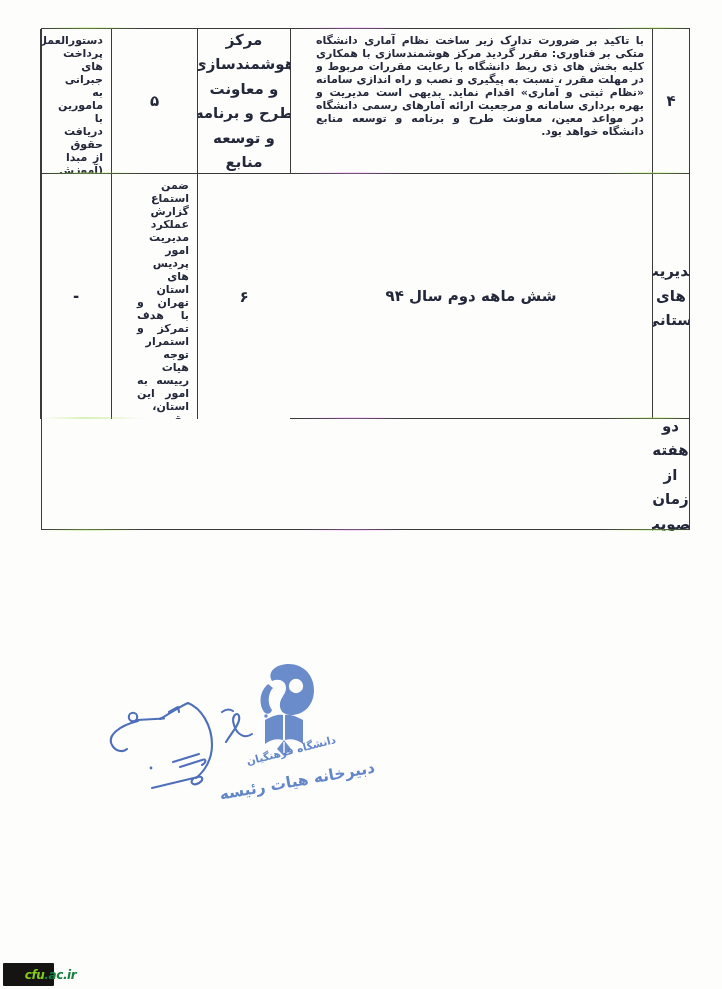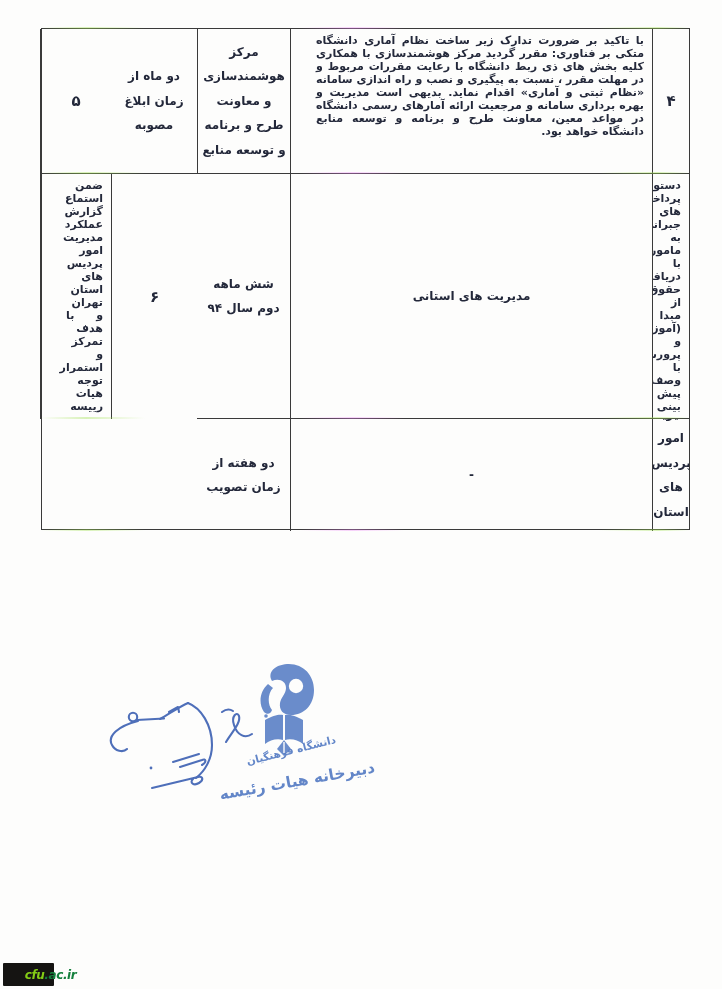--- a/index.html
+++ b/index.html
@@ -32,21 +32,21 @@
   }
   .cell-text{
     padding:5px 8px 2px 25px;
     text-align:justify;text-align-last:right;
     font-weight:700;font-size:11px;
   }
   .cell-small{
     display:flex;align-items:center;justify-content:center;
     text-align:center;
     padding:4px 3px;
-    font-weight:700;font-size:12px;line-height:24.5px;
+    font-weight:700;font-size:15px;line-height:24.5px;
   }
   
   .art{
     position:absolute;height:2.4px;width:649px;left:41px;
     pointer-events:none;opacity:.42;
     background:linear-gradient(90deg,
       rgba(150,220,70,0) 0%, rgba(160,225,80,.95) 7%, rgba(150,220,70,0) 16%,
       rgba(230,120,240,0) 40%, rgba(235,130,245,.85) 48%, rgba(230,120,240,0) 56%,
       rgba(160,225,80,0) 86%, rgba(160,225,80,.95) 95%, rgba(150,220,70,0) 100%);
   }
@@ -66,30 +66,28 @@
 </head>
 <body>
 
 <div class="page" dir="rtl">
 
   <div class="tbl">
 
     <div class="cell cell-num r4">۴</div>
     <div class="cell cell-text r4">با تاکید بر ضرورت تدارک زیر ساخت نظام آماری دانشگاه متکی بر فناوری: مقرر گردید مرکز هوشمندسازی با همکاری کلیه بخش های ذی ربط دانشگاه با رعایت مقررات مربوط و در مهلت مقرر ، نسبت به پیگیری و نصب و راه اندازی سامانه «نظام ثبتی و آماری» اقدام نماید. بدیهی است مدیریت و بهره برداری سامانه و مرجعیت ارائه آمارهای رسمی دانشگاه در مواعد معین، معاونت طرح و برنامه و توسعه منابع دانشگاه خواهد بود.</div>
     <div class="cell cell-small r4">مرکز هوشمندسازی و معاونت طرح و برنامه و توسعه منابع</div>
-    <div class="cell cell-small colend r4">دو ماه از زمان ابلاغ مصوبه</div>
 
     <div class="cell cell-num r5">۵</div>
     <div class="cell cell-text r5">دستورالعمل پرداخت های جبرانی به مامورین با دریافت حقوق از مبدا (آموزش و پرورش) با وصف پیش بینی و تامین اعتبار مورد نیاز در بودجه تفصیلی سال ۹۴ دانشگاه (اختصاص اعتبار و واریز سرانه چهار میلیون ریال در ماه به ازای هر نفر مامور با دریافت حقوق از مبدا به حساب هر استان)، تصویب و مقرر شد با توجه به تفویض اختیار به مدیریت های استانی ، پس از اعمال اصلاحات لازم به عنوان یک الگوی عمل پیشنهادی و ارشادی جهت اجرا از ابتدای مهرماه ۹۴ به مدیریت های استانی ابلاغ شود. ضمناً نظر به ارشادی بودن دستورالعمل و پیش بینی اختیار تغییر، تکمیل یا تتمیم دستورالعمل مذکور، نسخه مصوب شورای استقرار مدیریت استان (در آینده شورای استان) که به سازمان مرکزی واصل شده است، مبنا و ملاک نظارت بر عملکرد استان قرار خواهد گرفت.</div>
     <div class="cell cell-small r5">مدیریت های استانی</div>
     <div class="cell cell-small colend r5">شش ماهه دوم سال ۹۴</div>
 
     <div class="cell cell-num rowend r6">۶</div>
     <div class="cell cell-text rowend r6">ضمن استماع گزارش عملکرد مدیریت امور پردیس های استان تهران و با هدف تمرکز و استمرار توجه هیات رییسه به امور این استان، مقرر گردید در نیاز بعدی ارائه گزارش ها به صورت تخصصی و به تفکیک در حوزه های مختلف فرهنگی، آموزشی و پژوهشی، دانشجویی، اداری، مالی و ... انجام گیرد.</div>
-    <div class="cell cell-small rowend r6">مدیریت امور پردیس های استان تهران</div>
     <div class="cell cell-small rowend r6">-</div>
     <div class="cell cell-small colend rowend r6">دو هفته از زمان تصویب</div>
   </div>
 
   <div class="art" style="top:26.8px"></div>
   <div class="art" style="top:172px"></div>
   <div class="art" style="top:417px"></div>
   <div class="art" style="top:528.5px"></div>
 
   <div class="stamp-zone">

